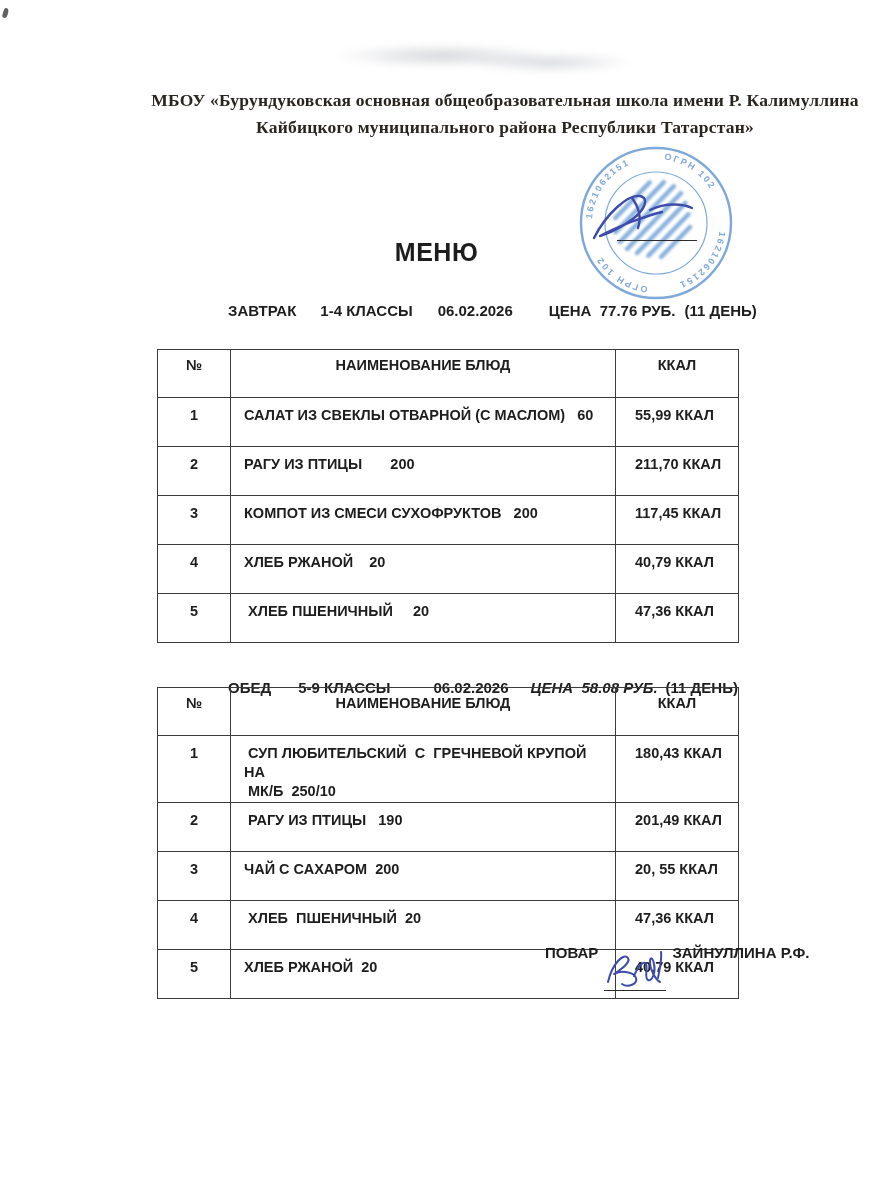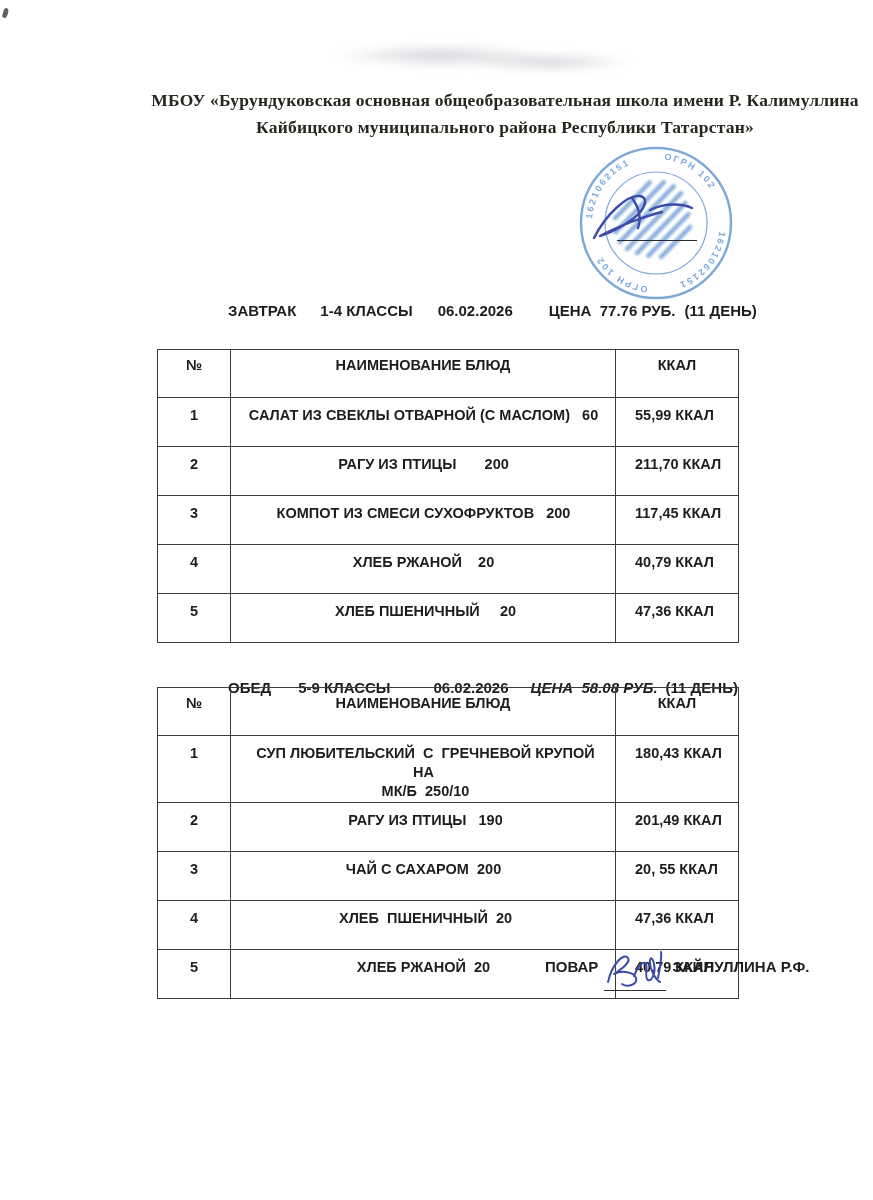--- a/index.html
+++ b/index.html
@@ -69,25 +69,25 @@
   }
   table.menu-table col.c-num{width:73px;}
   table.menu-table col.c-name{width:385px;}
   table.menu-table col.c-kcal{width:123px;}
   table.menu-table th,table.menu-table td{
     border:1.8px solid #3b3b3b;vertical-align:top;
   }
   table.menu-table th{height:40px;padding:7px 2px 0 2px;text-align:center;font-weight:700;}
   table.menu-table td{height:39px;padding-top:8px;line-height:19px;}
   td.cell-num{text-align:center;}
-  td.cell-name{padding-left:13px;padding-right:12px;white-space:pre-wrap;text-align:center;}
+  td.cell-name{padding-left:13px;padding-right:12px;white-space:pre-wrap;text-align:left;}
   td.cell-kcal{padding-left:19px;padding-right:2px;white-space:pre-wrap;text-align:left;}
   
   .cook-line{
-    position:absolute;left:545px;top:944px;display:flex;align-items:center;
+    position:absolute;left:545px;top:944px;display:flex;align-items:flex-start;
     font-weight:700;font-size:15px;color:#1d1d1d;
   }
   .cook-label,.cook-name{padding-bottom:3px;white-space:pre;}
   .cook-sign-box{
     position:relative;width:62px;height:46px;margin:0 6px;
     border-bottom:1.7px solid #2c2c2c;
   }
   .cook-sign-box svg{position:absolute;left:0;bottom:-2px;}
 </style>
 </head>
@@ -135,20 +135,21 @@
   <svg class="director-sign" viewBox="0 0 122 58">
     <g fill="none" stroke="#3d4caa" stroke-width="2.4" stroke-linecap="round" stroke-linejoin="round">
       <path d="M6 50 C 18 26, 40 6, 52 8 C 62 10, 56 22, 46 30 C 36 38, 20 46, 12 48 C 30 38, 58 28, 74 24"></path>
       <path d="M44 10 C 50 18, 54 28, 50 40"></path>
       <path d="M62 22 C 78 14, 96 16, 104 20"></path>
     </g>
   </svg>
   <div class="sig-underline"></div>
 
 
+  <div class="menu-title">МЕНЮ</div>
 
   <div class="section-line breakfast">
     <span class="seg">ЗАВТРАК</span>
     <span class="seg">1-4 КЛАССЫ</span>
     <span class="seg">06.02.2026</span>
     <span class="seg">ЦЕНА  77.76 РУБ.</span>
     <span class="seg">(11 ДЕНЬ)</span>
   </div>
 
   <div class="table-wrap t1">

